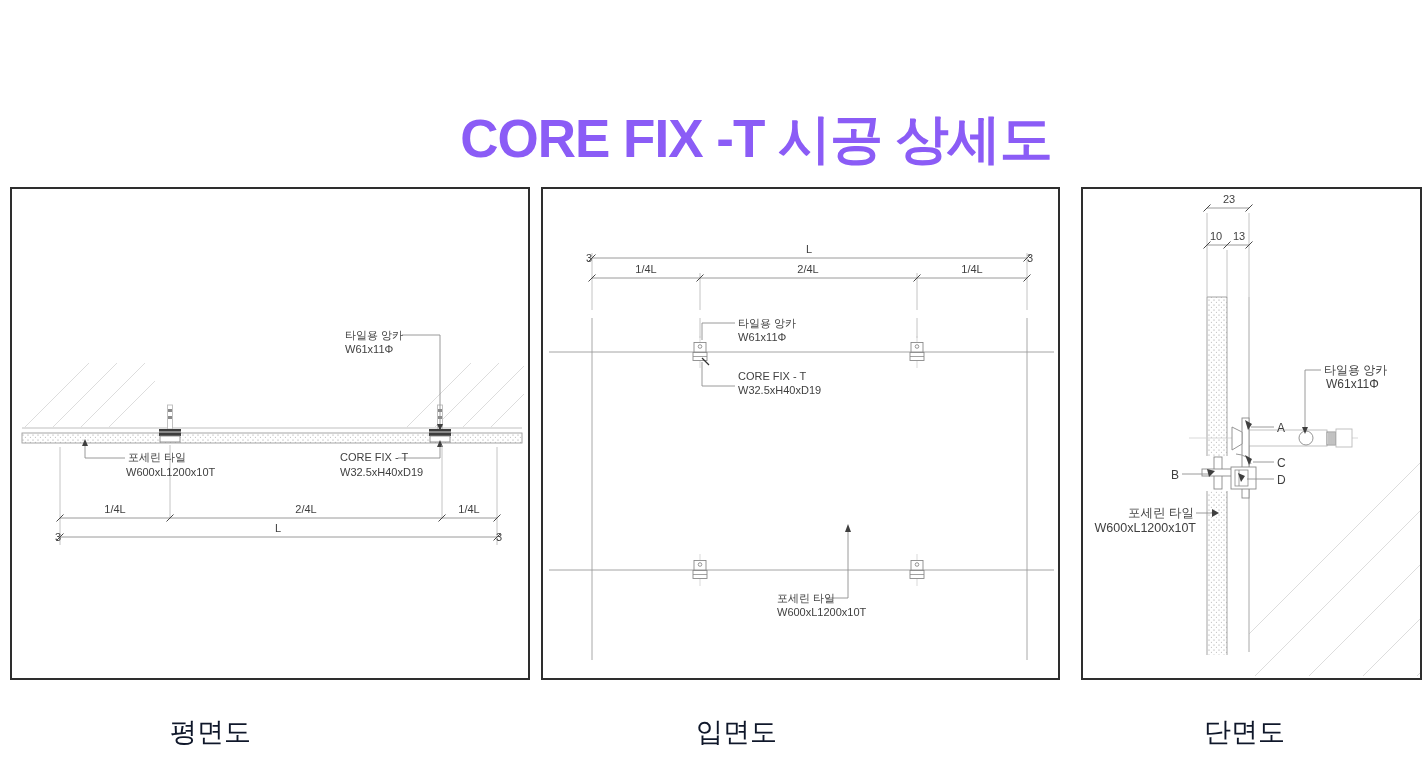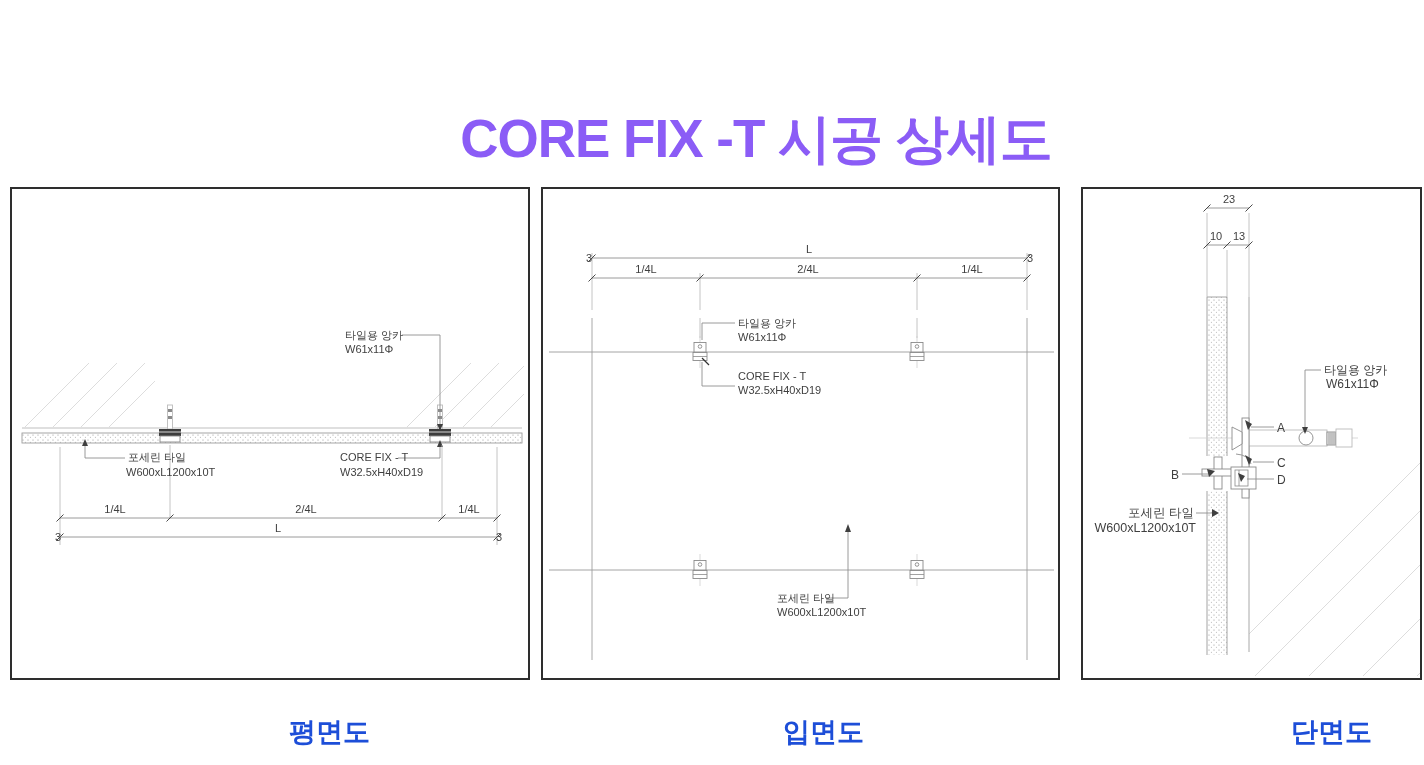--- a/index.html
+++ b/index.html
@@ -6,25 +6,25 @@
   .page{position:relative;width:1424px;height:765px;background:#ffffff;overflow:hidden;
         font-family:"Liberation Sans",sans-serif;}
   .title{position:absolute;left:72px;top:104px;width:1368px;text-align:center;
          font-family:"Liberation Sans",sans-serif;font-weight:800;font-size:53px;
          letter-spacing:-1px;color:#8b5cf6;white-space:nowrap;}
   .panel{position:absolute;top:187px;background:#fff;border:2px solid #2e2e2e;box-sizing:border-box;}
   .panel svg{display:block;}
   #panel-plan{left:10px;width:520px;height:493px;}
   #panel-elev{left:541px;width:519px;height:493px;}
   #panel-sect{left:1081px;width:341px;height:493px;}
-  .caption{position:absolute;top:714px;width:200px;text-align:right;
-           font-family:"Liberation Serif",serif;font-weight:700;font-size:27px;color:#1d4ed8;}
+  .caption{position:absolute;top:714px;width:200px;text-align:left;
+           font-family:"Liberation Serif",serif;font-weight:400;font-size:27px;color:#0f172a;}
   #cap-plan{left:170px;}
-  #cap-elev{left:664px;}
-  #cap-sect{left:1172px;}
+  #cap-elev{left:696px;}
+  #cap-sect{left:1204px;}
   
   .hat{stroke:#d4d4d4;stroke-width:.8;}
   .ext{stroke:#b5b5b5;stroke-width:.8;}
   .dim{stroke:#8f8f8f;stroke-width:.9;fill:none;}
   .tick{stroke:#4a4a4a;stroke-width:1;}
   .ldr{stroke:#8f8f8f;stroke-width:.9;fill:none;}
   .arr{fill:#3f3f3f;}
   .box{fill:#fff;stroke:#8a8a8a;stroke-width:.9;}
   .ln{stroke:#8a8a8a;stroke-width:.8;}
   .cl{stroke:#cfcfcf;stroke-width:.8;}

